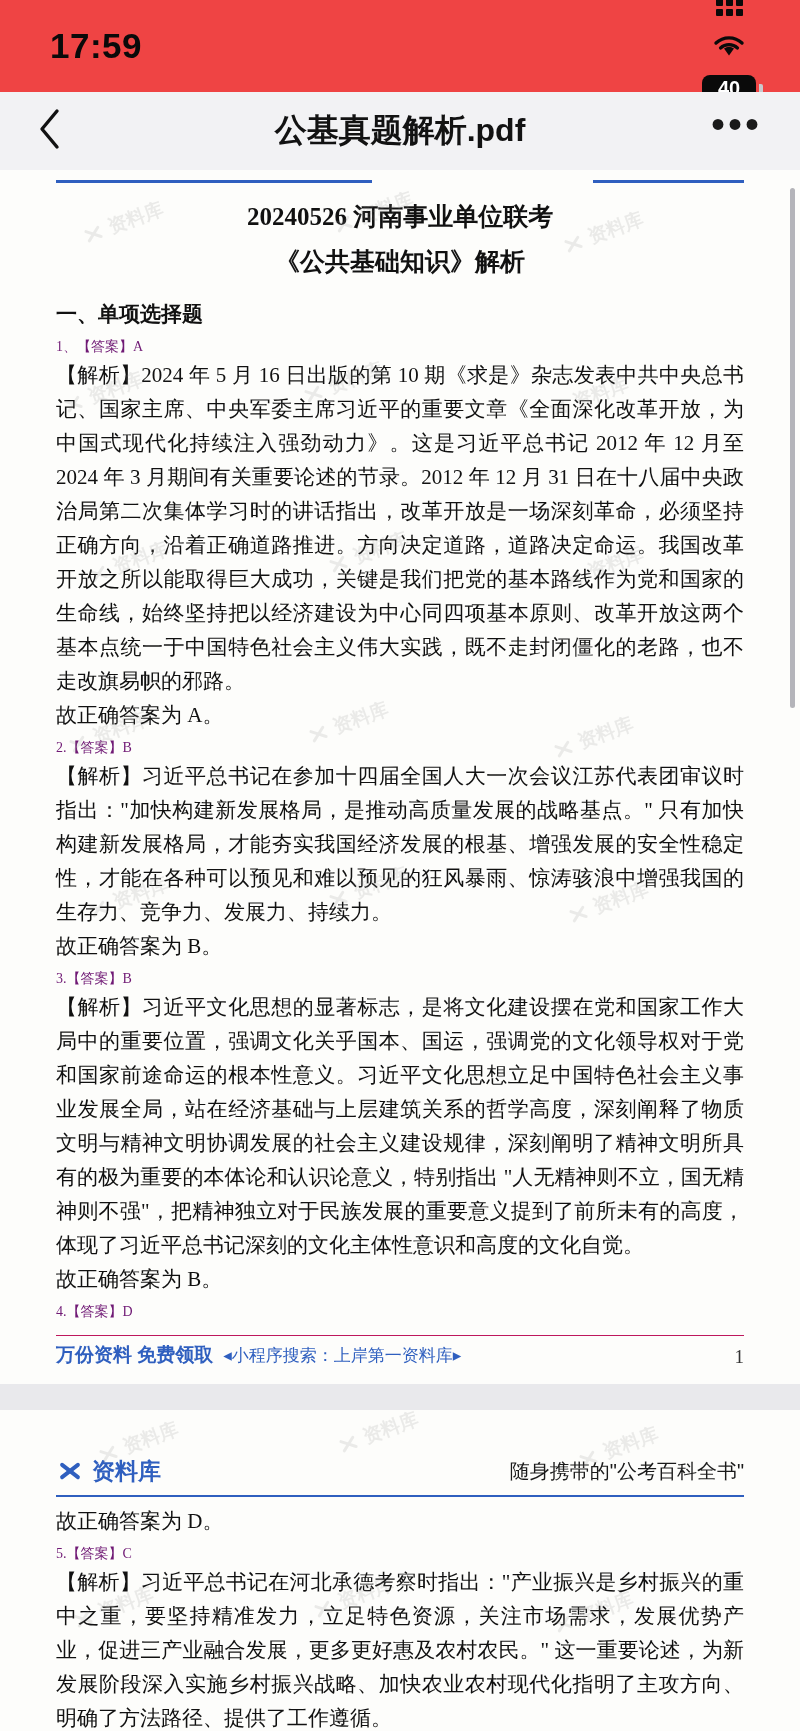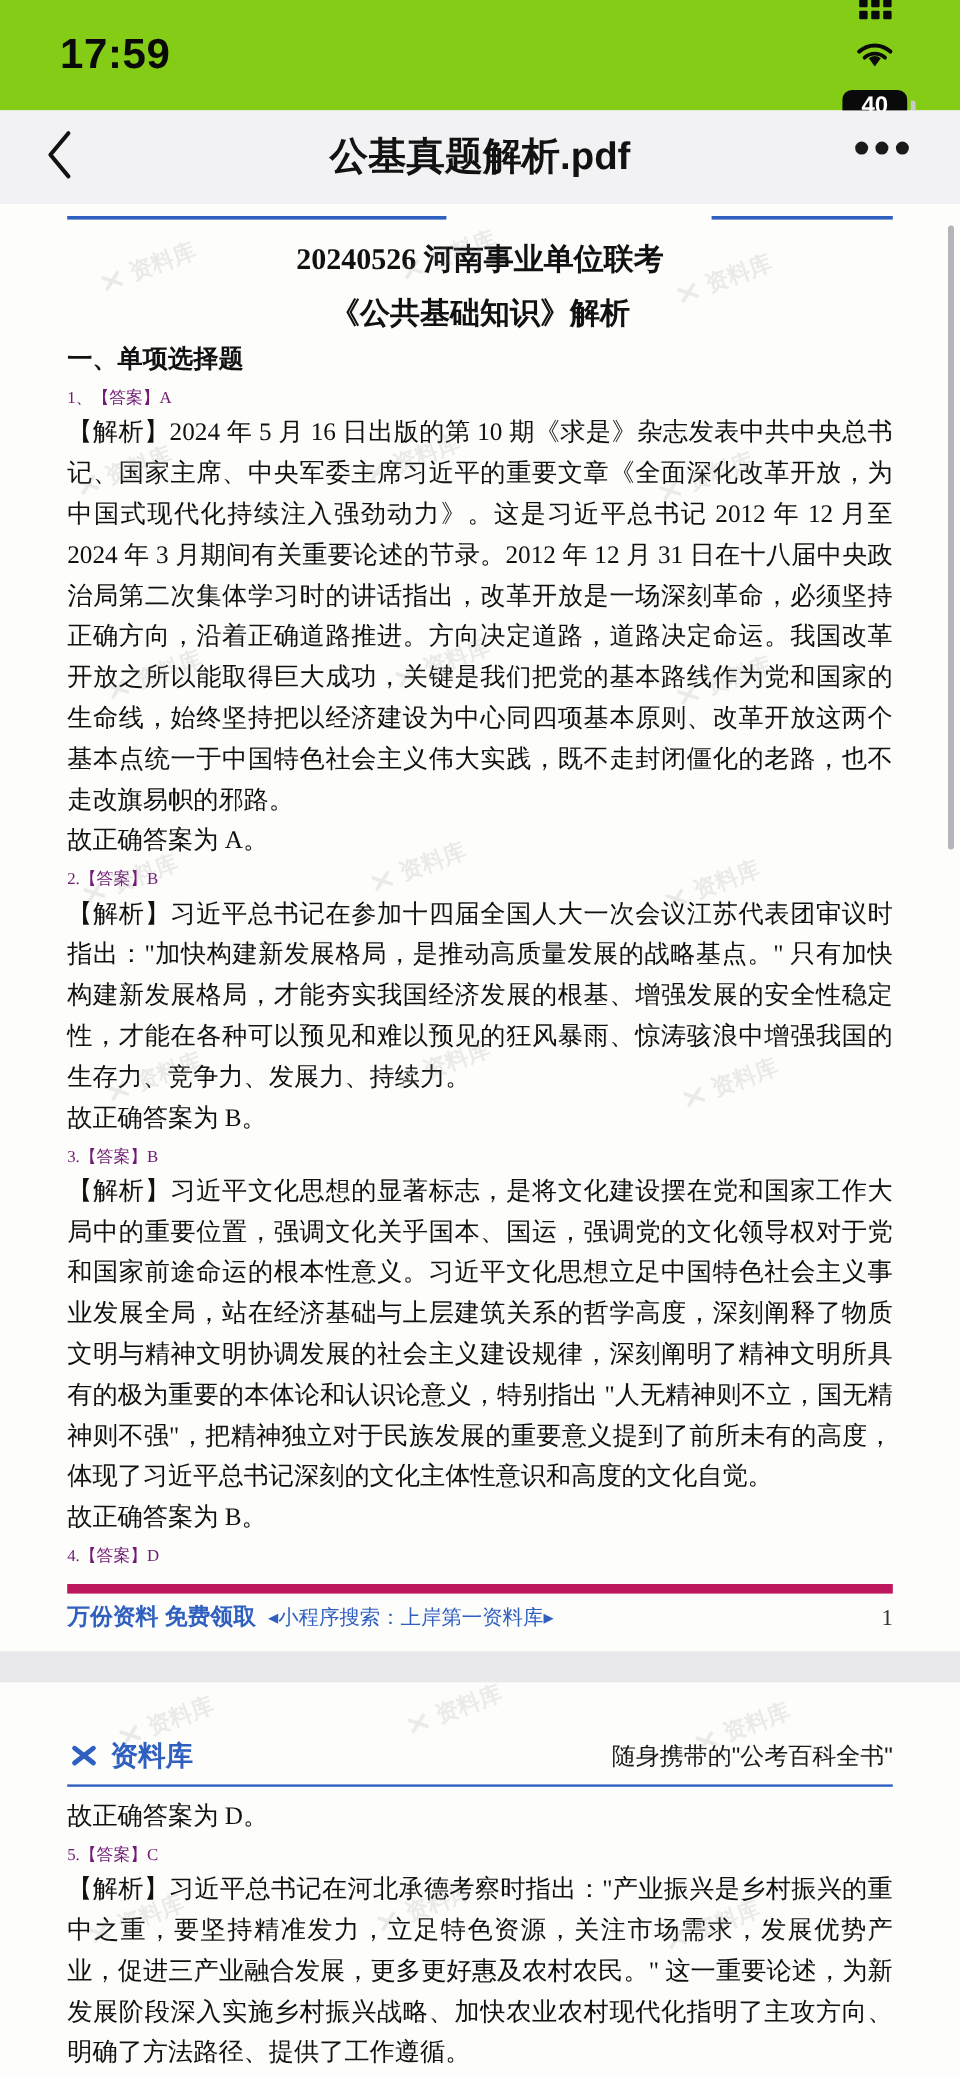--- a/index.html
+++ b/index.html
@@ -11,21 +11,21 @@
     width: 800px;
     height: 1731px;
     font-family: "Liberation Serif", serif;
     overflow: hidden;
     position: relative;
   }
 
   
   .statusbar {
     height: 92px;
-    background: #84cc16;
+    background: #ef4444;
     display: flex;
     align-items: center;
     justify-content: space-between;
     padding: 0 44px 0 50px;
     box-sizing: border-box;
   }
   .status-time {
     font-family: "Liberation Sans", sans-serif;
     font-size: 35px;
     font-weight: bold;
@@ -157,21 +157,21 @@
     font-size: 25px;
     font-weight: bold;
     color: #111;
     line-height: 1.55;
     margin: 6px 0 0 0;
   }
   .sec-head {
     font-size: 21px;
     font-weight: bold;
     color: #111;
-    margin: 3px 0 6px 0;
+    margin: 18px 0 6px 0;
   }
   .q-line {
     font-size: 14px;
     color: #701a75;
     margin: 10px 0 2px 0;
   }
   .para {
     font-size: 21px;
     color: #111;
     line-height: 1.62;
@@ -183,21 +183,21 @@
     font-size: 21px;
     color: #111;
     margin: 3px 0 3px 0;
   }
 
   
   .page-footer {
     display: flex;
     align-items: flex-end;
     margin-top: 14px;
-    border-top: 8px solid #be185d;
+    border-top: 1px solid #be185d;
     padding-top: 6px;
     font-family: "Liberation Sans", sans-serif;
   }
   .footer-left {
     display: flex;
     align-items: baseline;
     gap: 10px;
     color: #2f5fbf;
     font-size: 19px;
     font-weight: bold;

